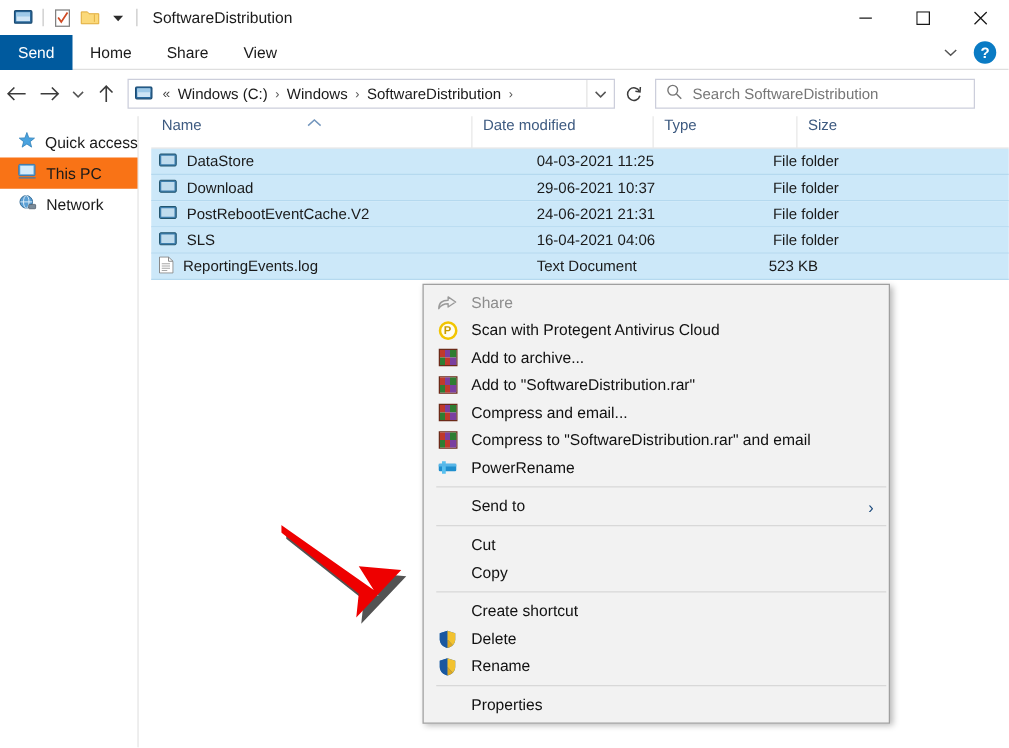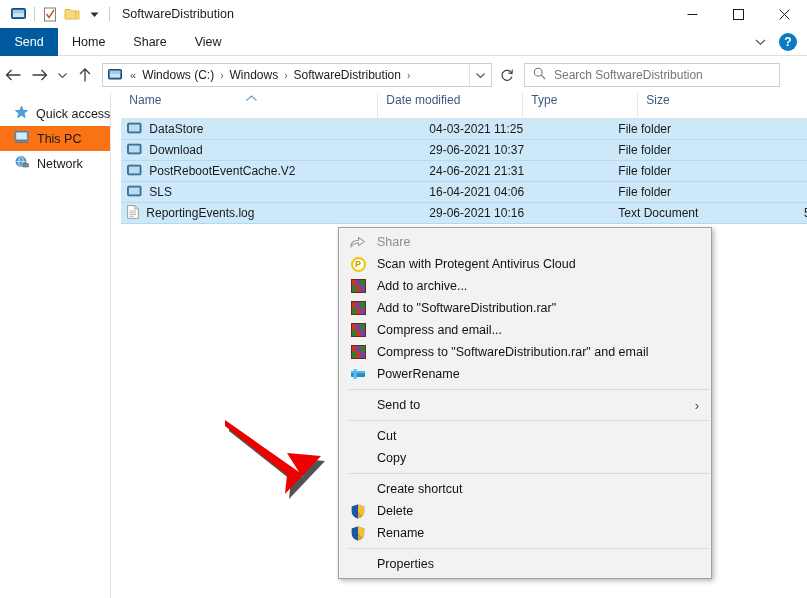--- a/index.html
+++ b/index.html
@@ -494,21 +494,20 @@
           <div class="f-name">
             <span>
               <svg width="12" height="14" viewBox="0 0 12 14">
                 <path d="M0.6 0.6h7.2l3.6 3.4v9.4H0.6z" fill="#ffffff" stroke="#8a8a8a" stroke-width="0.8"></path>
                 <path d="M7.8 0.6v3.4h3.6" fill="none" stroke="#8a8a8a" stroke-width="0.8"></path>
                 <path d="M2.4 6h6.6 M2.4 7.8h6.6 M2.4 9.6h6.6 M2.4 11.4h4.4" stroke="#9a9a9a" stroke-width="0.7"></path>
               </svg>
             </span>
             <span>ReportingEvents.log</span>
           </div>
-          <div class="f-date">29-06-2021 10:16</div>
           <div class="f-type">Text Document</div>
           <div class="f-size">523 KB</div>
         </div>
       </div>
     </div>
   </div>
 
   <div class="ctxmenu">
 
     <div class="ctx-item disabled">

